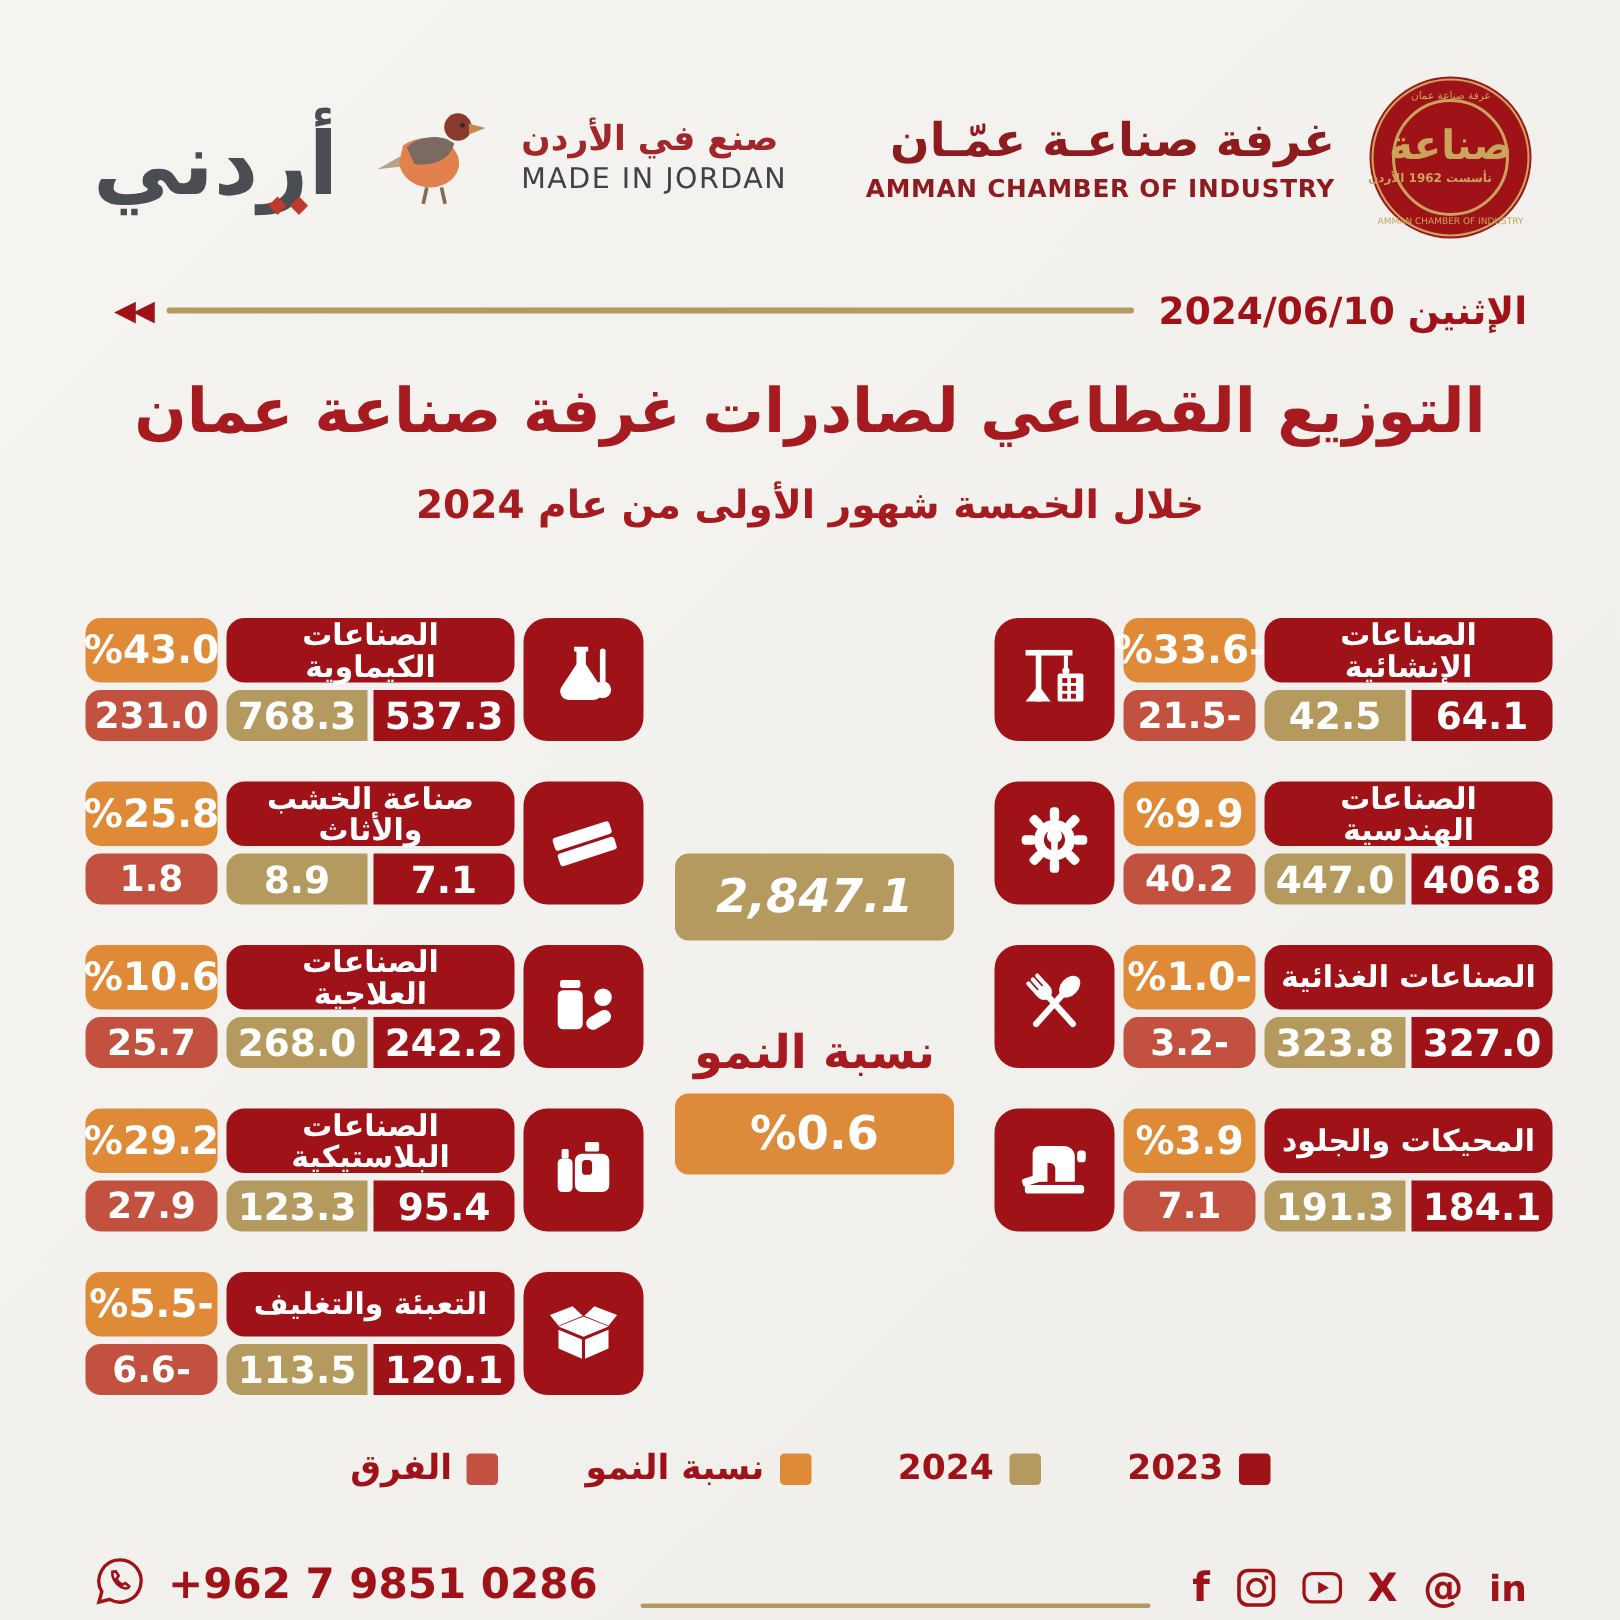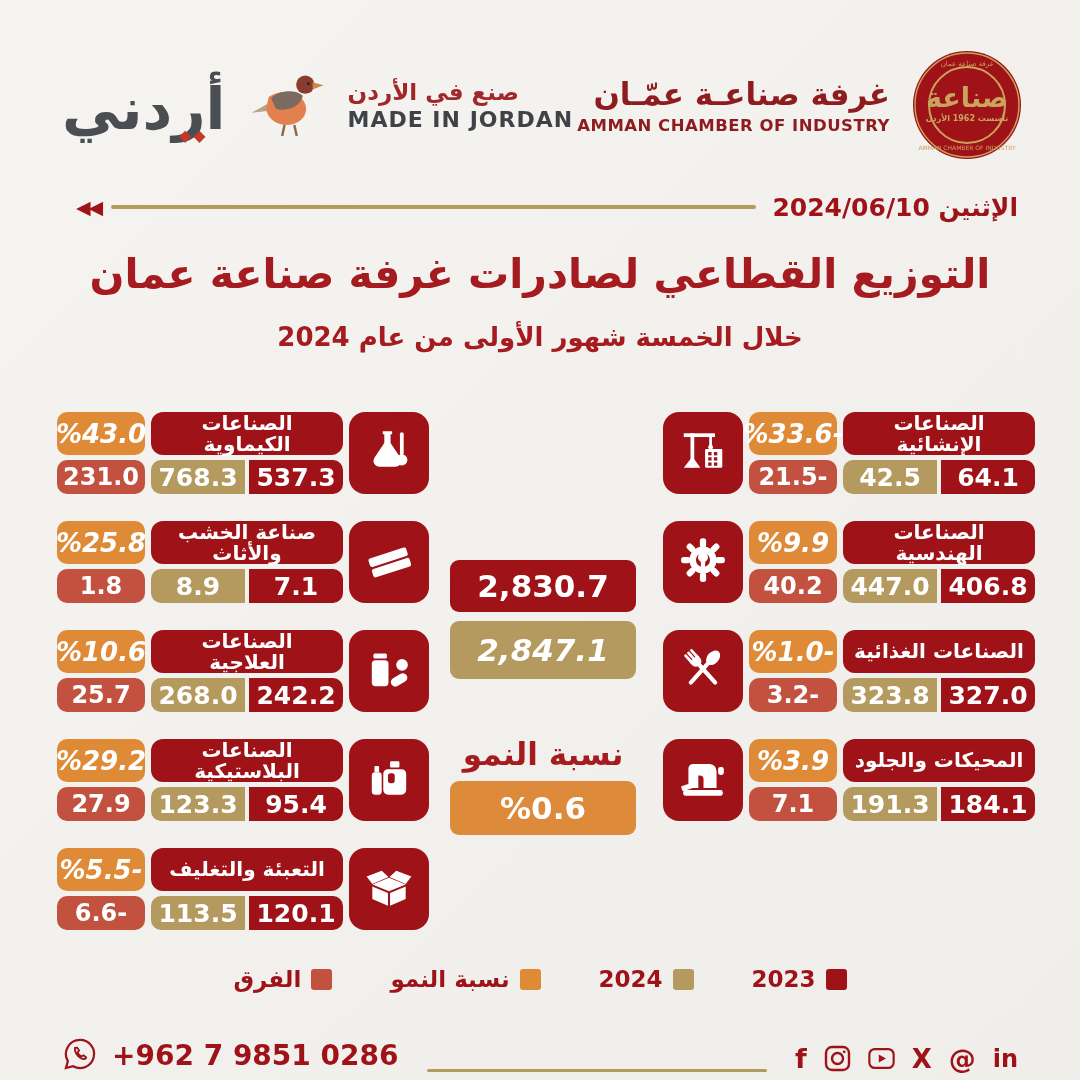--- a/index.html
+++ b/index.html
@@ -9,29 +9,29 @@
           background-image:linear-gradient(135deg, #f5f4f1 0%, #f1f0ed 60%, #efeeea 100%); overflow:hidden; }
 
   
   .header { position:absolute; top:44px; left:62px; right:58px; height:122px;
             display:flex; justify-content:space-between; align-items:center; }
   .brand-left { display:flex; align-items:center; gap:20px; }
   .ardni { font-size:58px; font-weight:bold; color:#4a4d52; line-height:1; padding-top:8px; position:relative; }
   .ardni .dots { position:absolute; right:18px; bottom:-6px; color:#c0392b; font-size:16px; letter-spacing:2px; }
   .mij-text { display:flex; flex-direction:column; gap:2px; }
   .mij-ar { color:#a1272a; font-size:23px; font-weight:bold; }
-  .mij-en { color:#3f4347; font-size:22px; font-weight:bold; letter-spacing:1px; }
+  .mij-en { color:#3f4347; font-size:19px; font-weight:normal; letter-spacing:1px; }
   .brand-right { display:flex; align-items:center; gap:22px; }
   .chamber-text { text-align:right; display:flex; flex-direction:column; gap:4px; }
   .chamber-ar { color:#8e1b1e; font-size:31px; font-weight:bold; }
   .chamber-en { color:#8e1b1e; font-size:16.5px; font-weight:bold; letter-spacing:.5px; }
   .seal { position:relative; width:110px; height:110px; flex:0 0 auto; }
   .seal-center { position:absolute; left:0; right:0; top:34px; text-align:center;
                  color:#caa45c; font-size:27px; font-weight:bold; line-height:1; }
-  .seal-sub { position:absolute; left:0; right:0; top:64px; text-align:center;
+  .seal-sub { position:absolute; left:0; right:0; top:64px; 
               color:#caa45c; font-size:8px; font-weight:bold; }
   .seal-ring-top { position:absolute; left:0; right:0; top:10px; text-align:center;
                    color:#caa45c; font-size:7px; }
   .seal-ring-bottom { position:absolute; left:0; right:0; bottom:9px; text-align:center;
                       color:#caa45c; font-size:6px; }
 
   
   .date-bar { position:absolute; top:190px; left:62px; right:62px; height:34px;
               display:flex; align-items:center; }
   .slogan { color:#a33a3e; font-size:25px; }
@@ -52,21 +52,21 @@
   .card { display:grid; grid-template-rows:43px 34px; gap:5px 6px; }
   .cards-left  .card { grid-template-columns:88px 192px 80px;
                        grid-template-areas:"growth name icon" "diff values icon"; }
   .cards-right .card { grid-template-columns:80px 88px 192px;
                        grid-template-areas:"icon growth name" "icon diff values"; }
   .icon-tile { grid-area:icon; background:#9e1218; border-radius:16px;
                display:flex; align-items:center; justify-content:center; }
   .icon-tile svg { width:50px; height:50px; fill:#fff; }
   .badge, .pill, .val { display:flex; align-items:center; justify-content:center;
                         color:#fff; font-weight:bold; }
-  .growth { grid-area:growth; background:#df8a37; border-radius:10px; font-size:26px; direction:ltr;font-style:italic; }
+  .growth { grid-area:growth; background:#df8a37; border-radius:10px; font-size:26px; direction:ltr; }
   .name   { grid-area:name; background:#9e1218; border-radius:12px; font-size:20px;
             direction:rtl; padding:0 10px; text-align:center; line-height:1.05; }
   .diff   { grid-area:diff; background:#c2523f; border-radius:10px; font-size:24px; direction:ltr; }
   .values { grid-area:values; display:flex; gap:4px; direction:ltr; }
   .v2024  { flex:1; background:#b49a5e; border-radius:10px 0 0 10px; font-size:25px; }
   .v2023  { flex:1; background:#9e1218; border-radius:0 10px 10px 0; font-size:25px; }
 
   
   .center-col { position:absolute; left:450px; top:560px; width:186px; }
   .total-box { height:52px; border-radius:9px; display:flex; align-items:center; justify-content:center;
@@ -345,21 +345,20 @@
       <div class="pill name">المحيكات والجلود</div>
       <div class="badge diff">7.1</div>
       <div class="values">
         <div class="val v2024">191.3</div>
         <div class="val v2023">184.1</div>
       </div>
     </div>
   </div>
 
   <div class="center-col">
-    <div class="total-box total-2023">2,830.7</div>
     <div class="total-box total-2024">2,847.1</div>
     <div class="growth-label">نسبة النمو</div>
     <div class="growth-box">%0.6</div>
   </div>
 
   <div class="legend">
     <div class="legend-item">
       <span class="legend-sq" style="background: rgb(158, 18, 24);"></span>
       <span>2023</span>
     </div>

